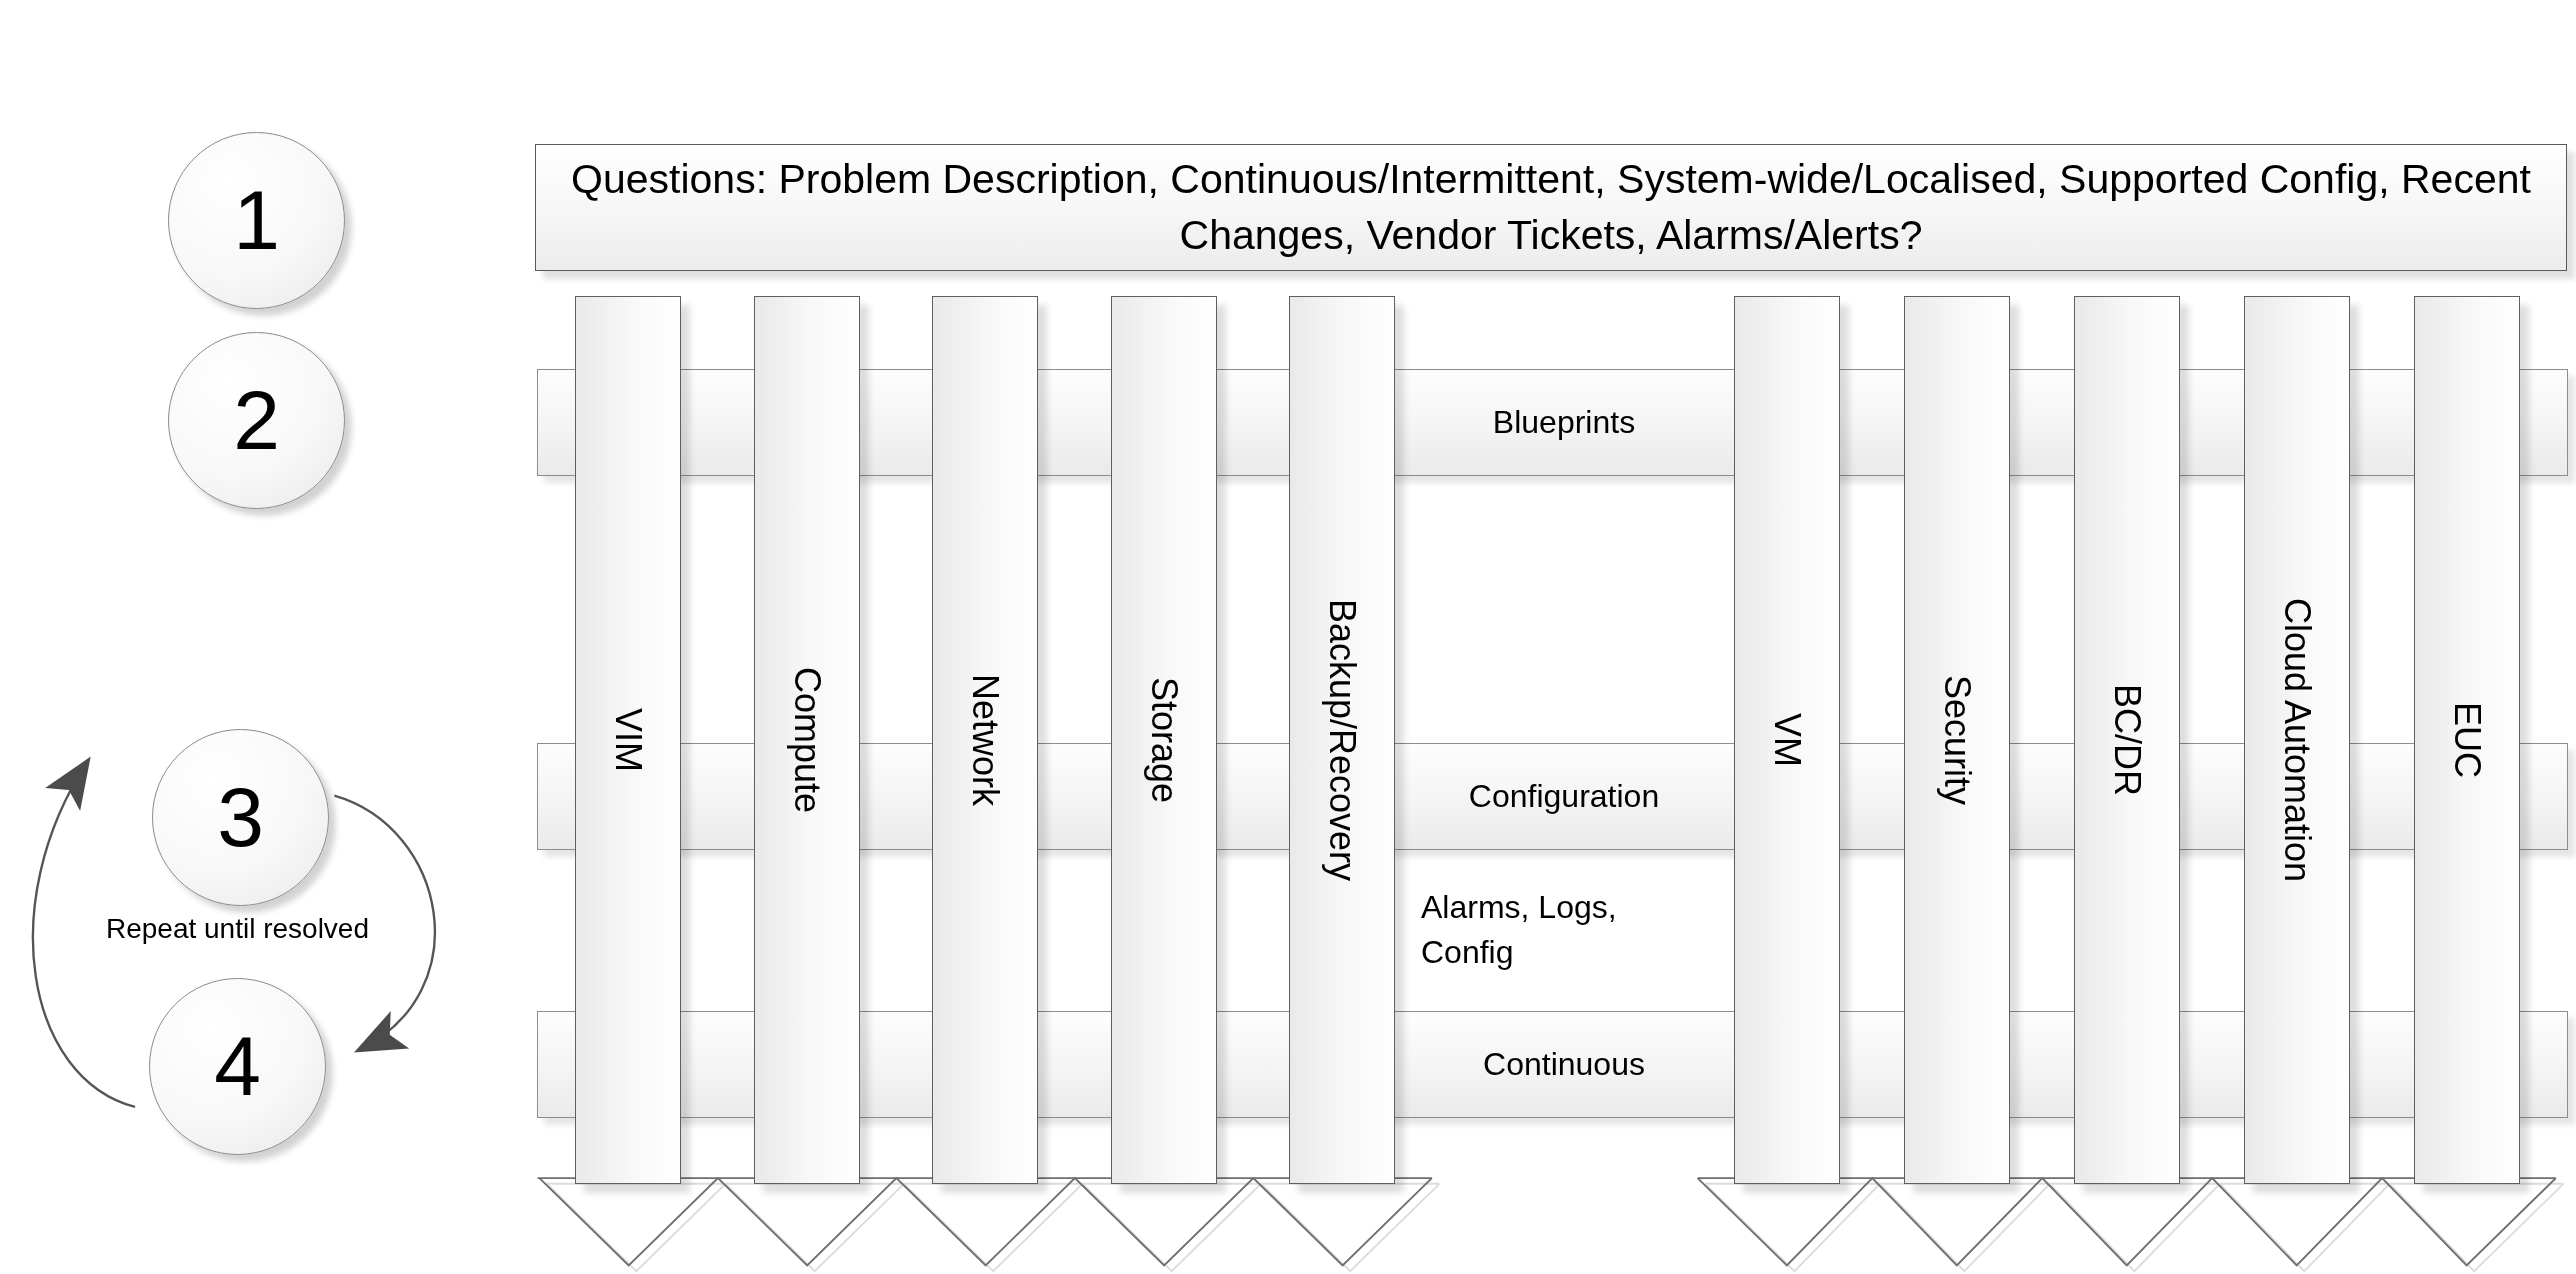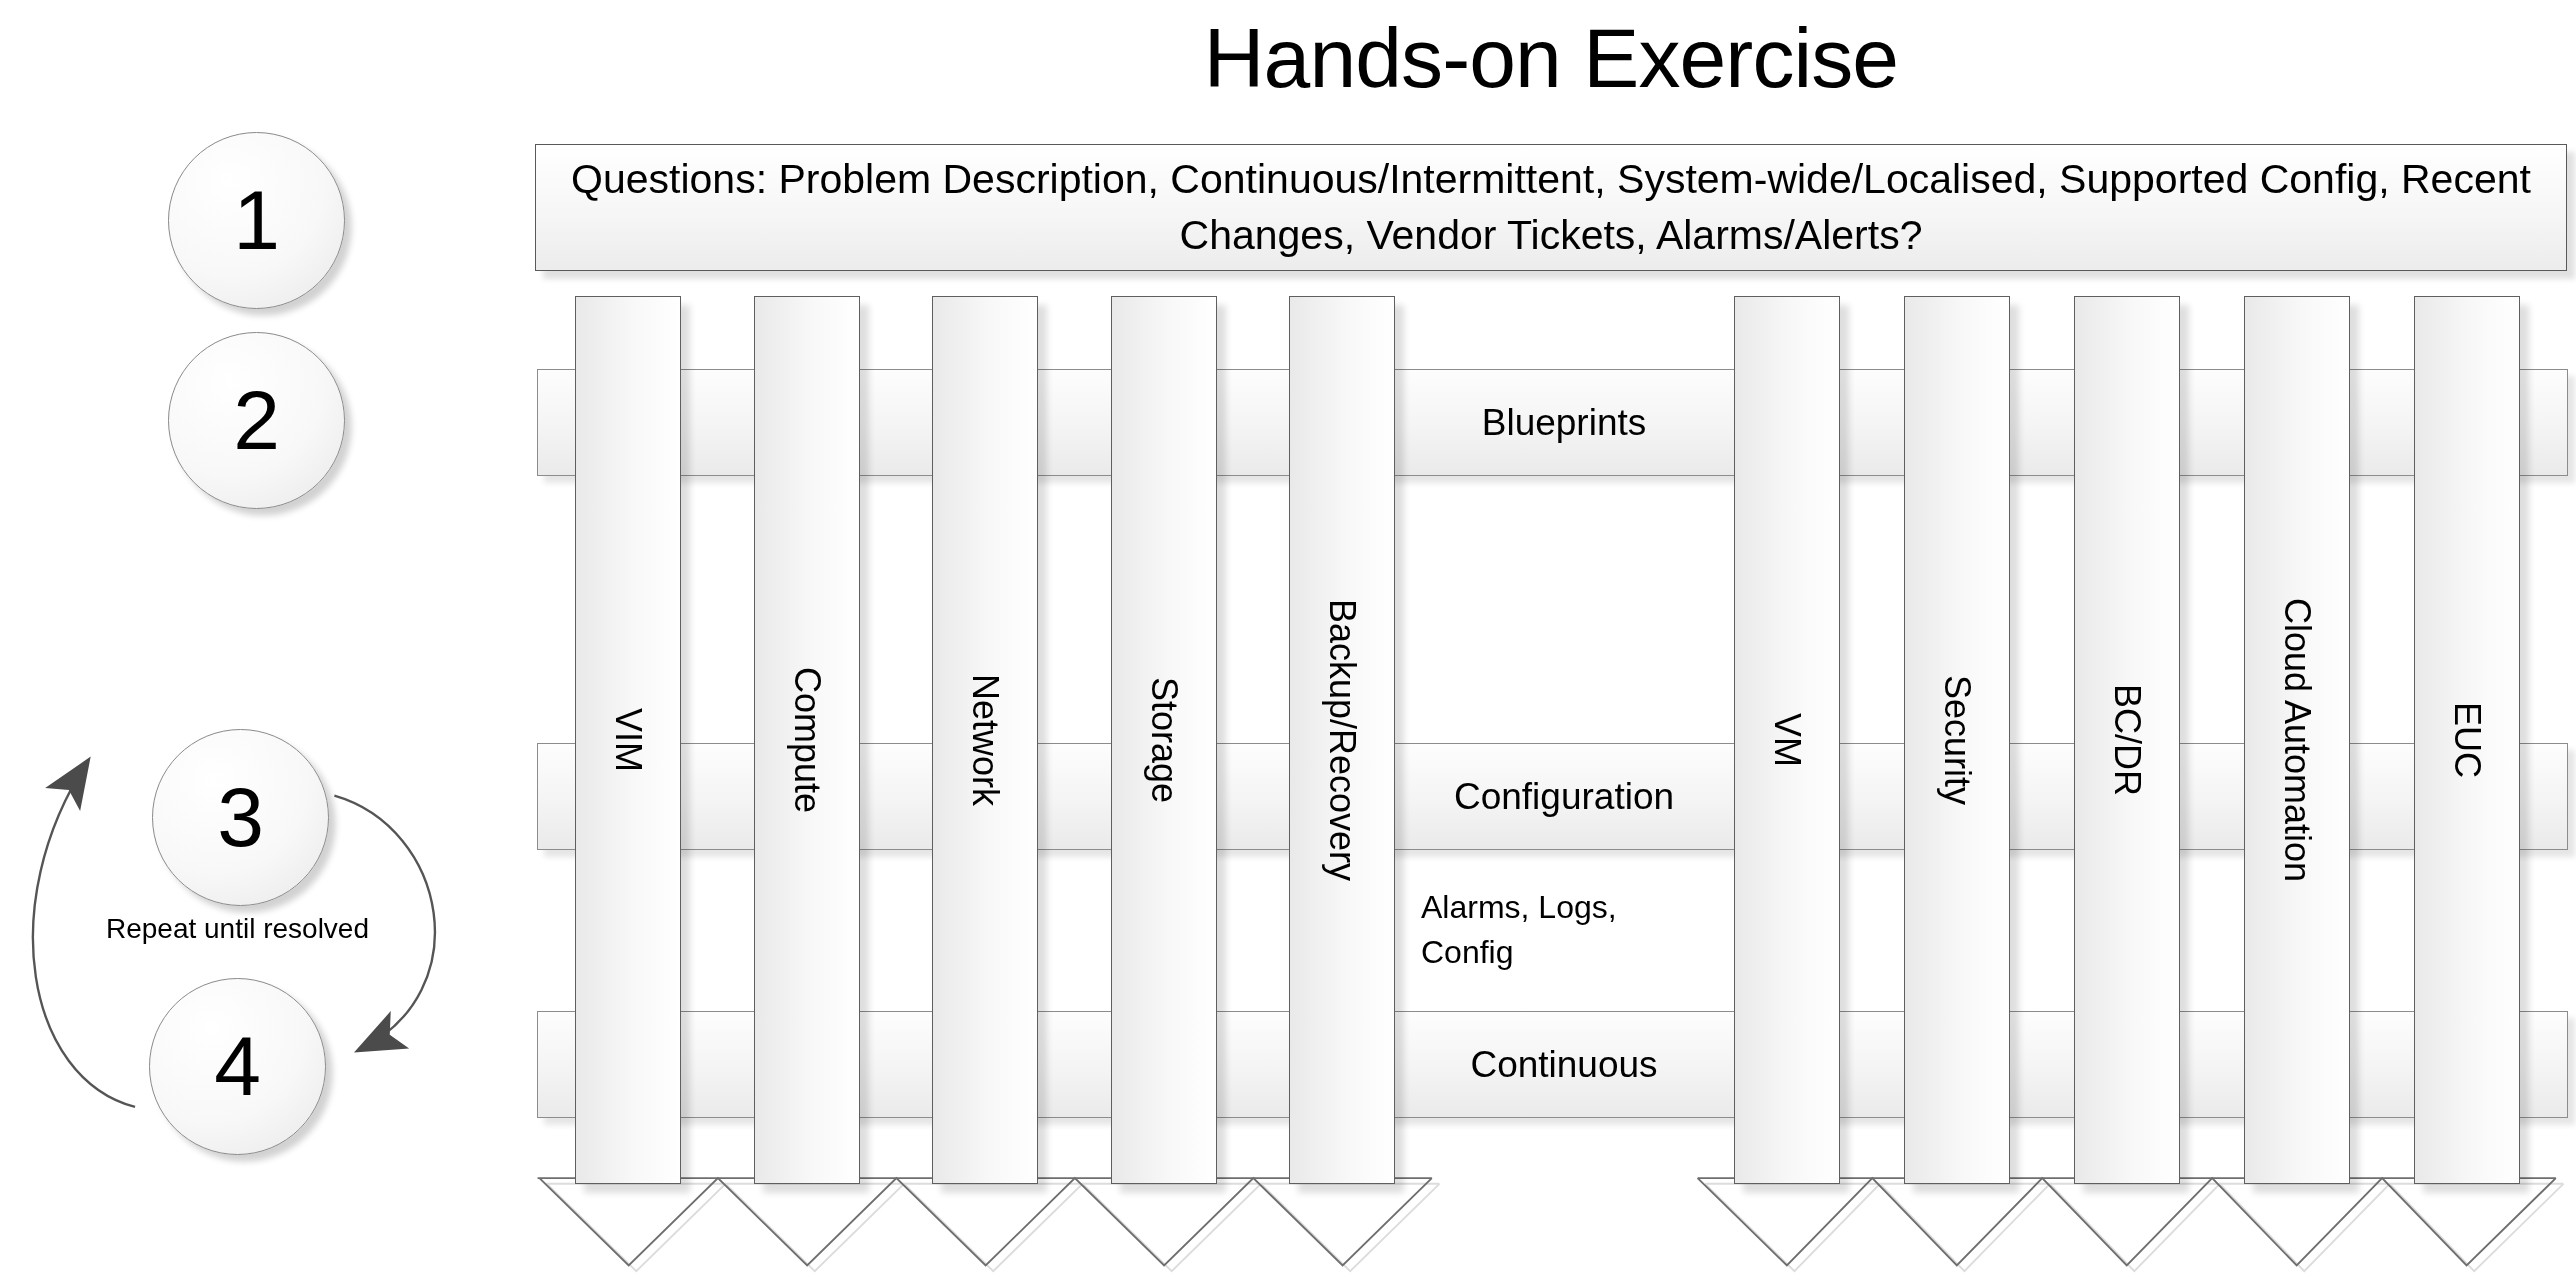--- a/index.html
+++ b/index.html
@@ -28,21 +28,21 @@
   .repeat-label { position:absolute; left:38px; top:913px; width:399px; text-align:center; font-size:28px; }
 
   .band { position:absolute; left:537px; width:2031px; height:107px;
            border:1.9px solid #8c8c8c;
            background:linear-gradient(180deg,#fdfdfd 0%,#f4f4f4 55%,#eaeaea 100%);
            box-shadow:6.6px 6.6px 5.7px rgba(0,0,0,0.10); }
   .band-blueprints { top:369px; }
   .band-investigation { top:743px; }
   .band-resolution { top:1011px; }
   .band-label { position:absolute; left:859px; top:0; width:334px; height:100%;
-           display:flex; align-items:center; justify-content:center; font-size:37px; }
+           display:flex; align-items:center; justify-content:center; font-size:32px; }
 
   .bar { position:absolute; top:296px; width:106px; height:888px;
            border:1.9px solid #5f5f5f;
            background:linear-gradient(90deg,#e9e9e9 0%,#f8f8f8 55%,#ffffff 100%);
            box-shadow:8.5px 8.5px 6.6px rgba(0,0,0,0.13);
            display:flex; align-items:center; justify-content:center; }
   .bar-label { transform:rotate(90deg); white-space:nowrap; font-size:36px; }
   .bar-vim { left:575px; }  .bar-compute { left:754px; }  .bar-network { left:932px; }
   .bar-storage { left:1111px; }  .bar-backup { left:1289px; }
   .bar-vm { left:1734px; }  .bar-security { left:1904px; }  .bar-bcdr { left:2074px; }
@@ -53,21 +53,20 @@
   .note-alarms { top:885px; }
   .note-config { top:1151px; }
 
   svg.overlay { position:absolute; left:0; top:0; width:2576px; height:1274px; pointer-events:none; }
 </style>
 </head>
 <body>
 
 <div class="canvas">
 
-  <div class="title">Hands-on Exercise</div>
 
   <div class="questions-box">
     <span>Questions: Problem Description, Continuous/Intermittent, System-wide/Localised, Supported Config, Recent Changes, Vendor Tickets, Alarms/Alerts?</span>
   </div>
 
   <svg class="overlay" viewBox="0 0 2713 1342">
 
     <g stroke="#dcdcdc" stroke-width="2" fill="none" transform="translate(8,6)">
       <line x1="566" y1="1241" x2="1508" y2="1241"></line>
       <polyline points="568,1241 662,1333 756,1241 850,1333 944,1241 1038,1333 1132,1241 1226,1333 1320,1241 1414,1333 1508,1241"></polyline>

